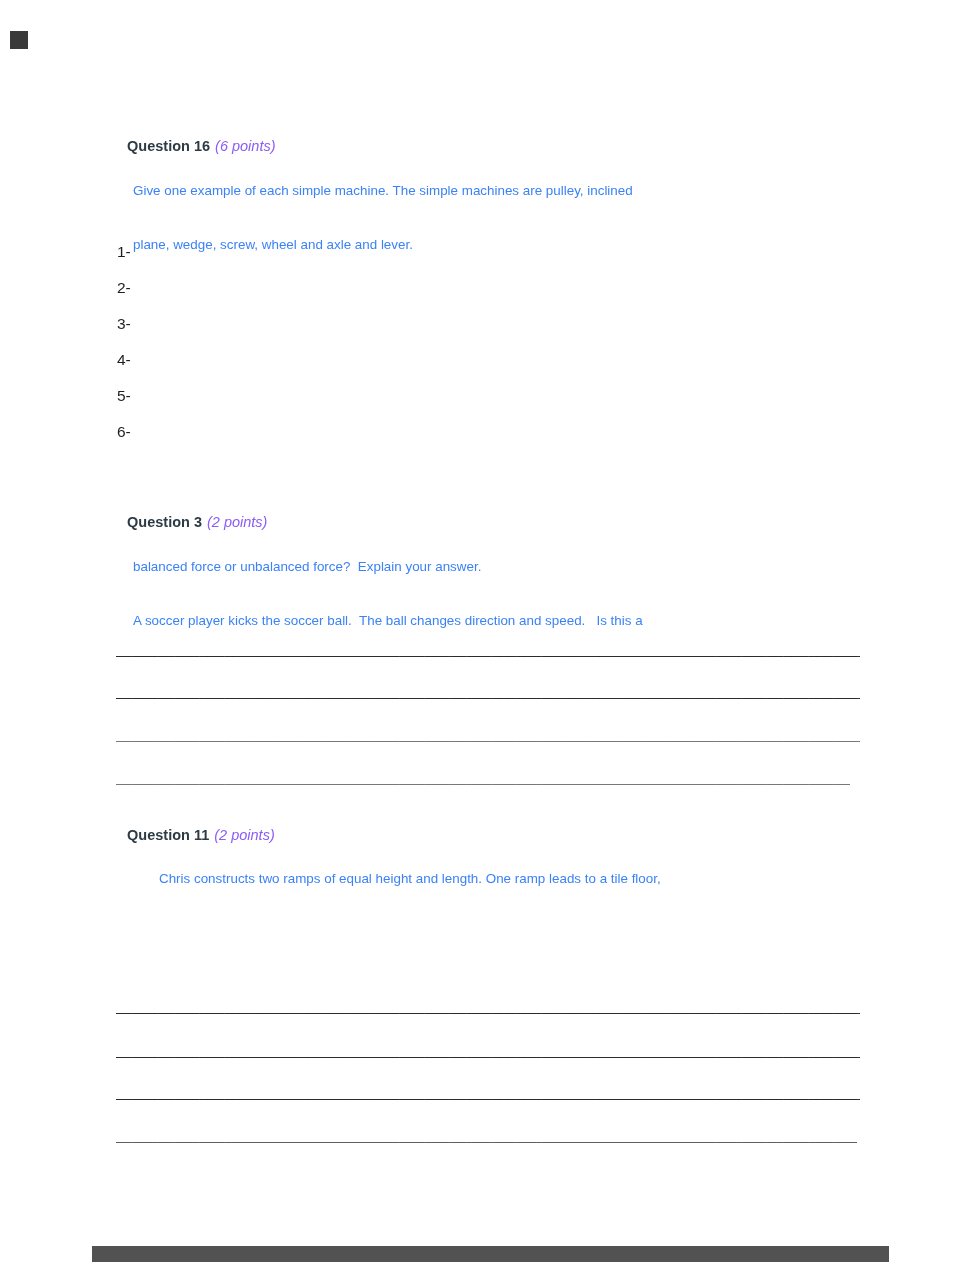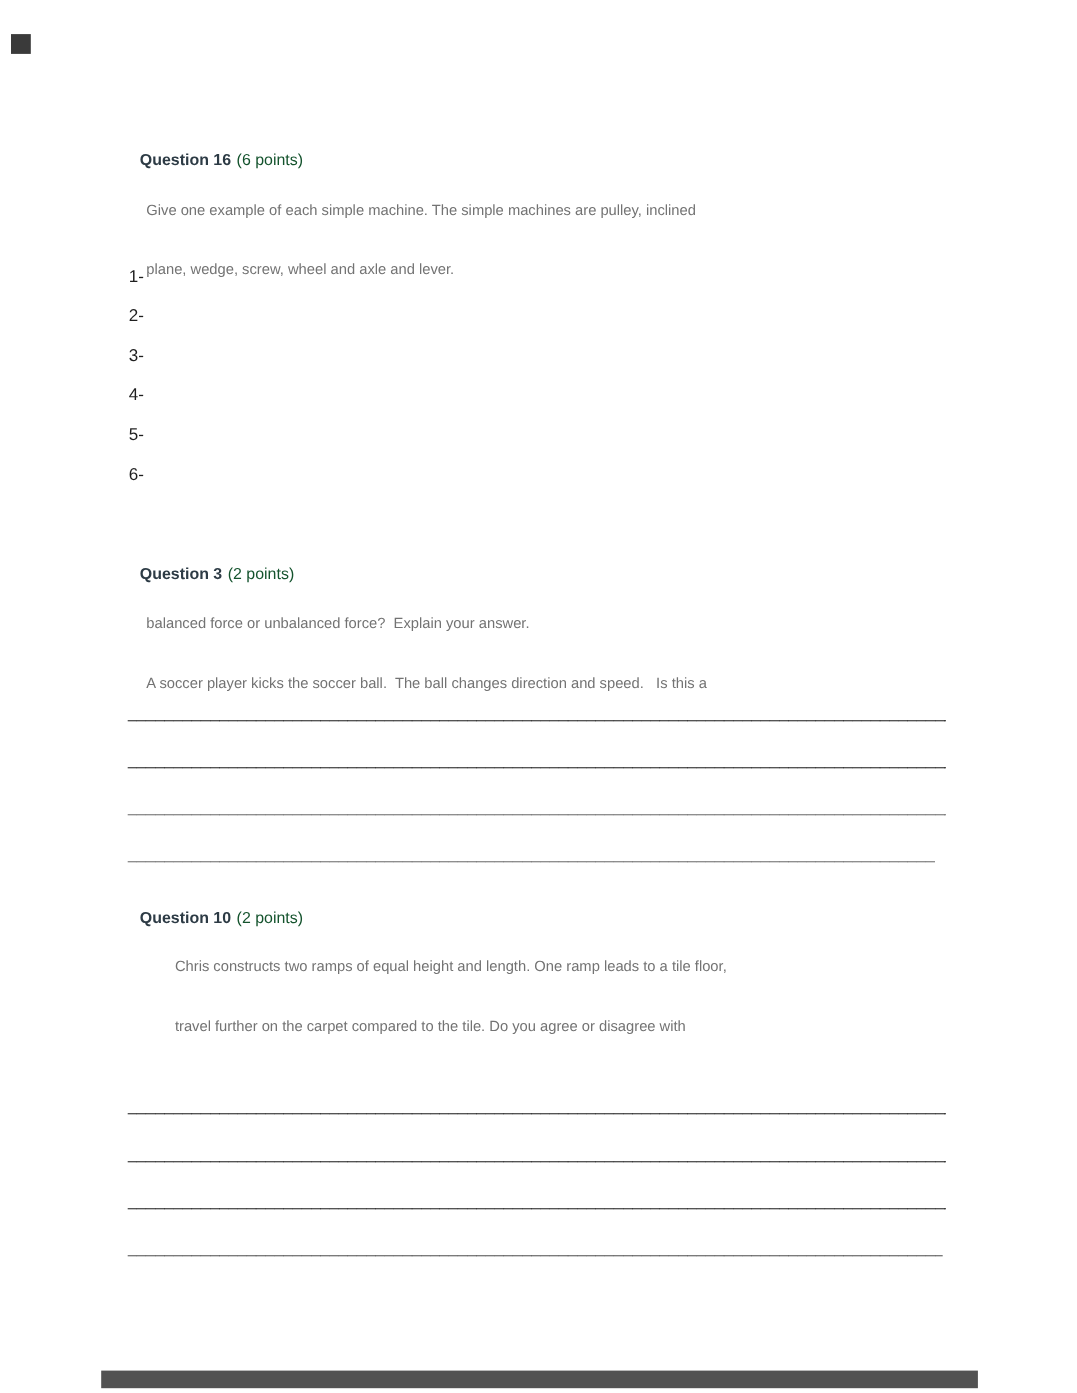--- a/index.html
+++ b/index.html
@@ -9,24 +9,24 @@
     position: relative;
     overflow: hidden;
     font-family: "Liberation Sans", sans-serif;
   }
   .abs { position: absolute; }
   .q-title {
     font-size: 14.5px; line-height: 19px;
     color: #2d3b45; white-space: pre;
   }
   .q-title .t { font-weight: 700; }
-  .q-title .p { font-weight: 400; color: #14532d; margin-left: 5px; }
+  .q-title .p { font-weight: 400; color: #8b5cf6; margin-left: 5px; font-style: italic; }
   .q-body {
     font-size: 13.4px; line-height: 18px;
-    color: #737373; white-space: pre;
+    color: #3b82f6; white-space: pre;
   }
   .ans-num {
     font-size: 15.5px; line-height: 20px;
     color: #1f1f1f; white-space: pre;
   }
   .blank-line {
     font-size: 15px; line-height: 18px; height: 18px;
     white-space: nowrap; overflow: hidden;
     color: #1a1a1a; letter-spacing: 0;
   }
@@ -66,25 +66,24 @@
   <div>balanced force or unbalanced force?  Explain your answer.</div>
   <div>A soccer player kicks the soccer ball.  The ball changes direction and speed.   Is this a</div>
 </div>
 
 <div class="abs blank-line" style="left: 116px; top: 640px; width: 744px; color: rgb(26, 26, 26);">______________________________________________________________________________________________________________</div>
 <div class="abs blank-line" style="left: 116px; top: 682px; width: 744px; color: rgb(26, 26, 26);">______________________________________________________________________________________________________________</div>
 <div class="abs blank-line" style="left: 116px; top: 725px; width: 744px; color: rgb(112, 112, 112);">______________________________________________________________________________________________________________</div>
 <div class="abs blank-line" style="left: 116px; top: 768px; width: 734px; color: rgb(112, 112, 112);">______________________________________________________________________________________________________________</div>
 
 <div class="abs q-title" style="left:119px; top:807px;">
-  <span class="t">Question 10</span><span class="p">(2 points)</span>
+  <span class="t">Question 11</span><span class="p">(2 points)</span>
 </div>
 <div class="abs q-body" style="left:133px; top:834px;margin-left:26px;">
   <div>Chris constructs two ramps of equal height and length. One ramp leads to a tile floor,</div>
-  <div>travel further on the carpet compared to the tile. Do you agree or disagree with</div>
 </div>
 
 <div class="abs blank-line" style="left: 116px; top: 997px; width: 744px; color: rgb(26, 26, 26);">______________________________________________________________________________________________________________</div>
 <div class="abs blank-line" style="left: 116px; top: 1041px; width: 744px; color: rgb(26, 26, 26);">______________________________________________________________________________________________________________</div>
 <div class="abs blank-line" style="left: 116px; top: 1083px; width: 744px; color: rgb(26, 26, 26);">______________________________________________________________________________________________________________</div>
 <div class="abs blank-line" style="left: 116px; top: 1126px; width: 741px; color: rgb(85, 85, 85);">______________________________________________________________________________________________________________</div>
 
 <div class="abs bottom-bar"></div>
 
 </body></html>

